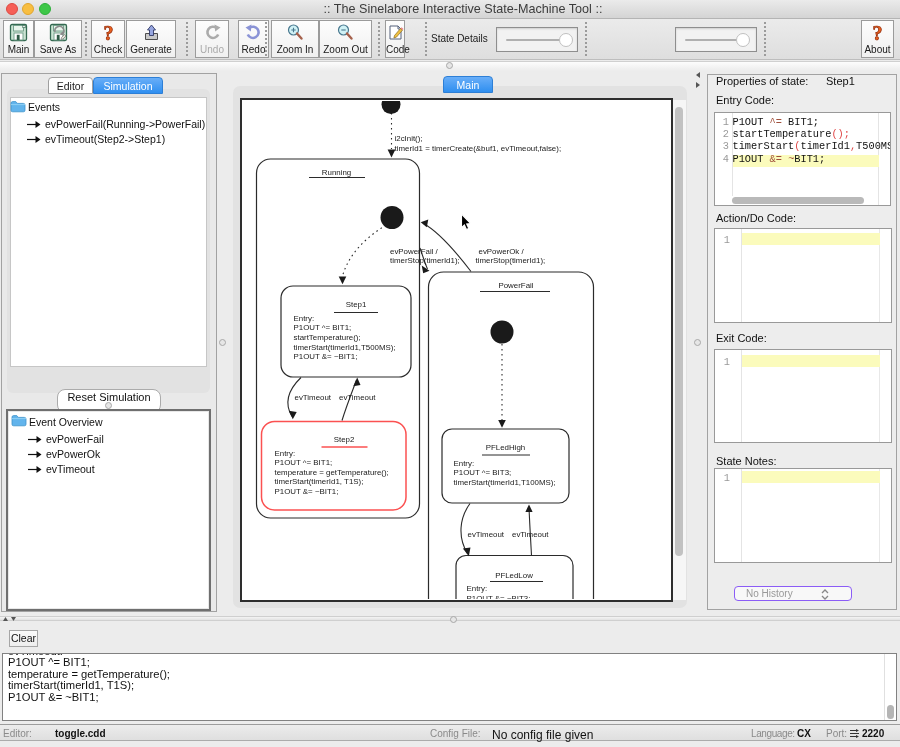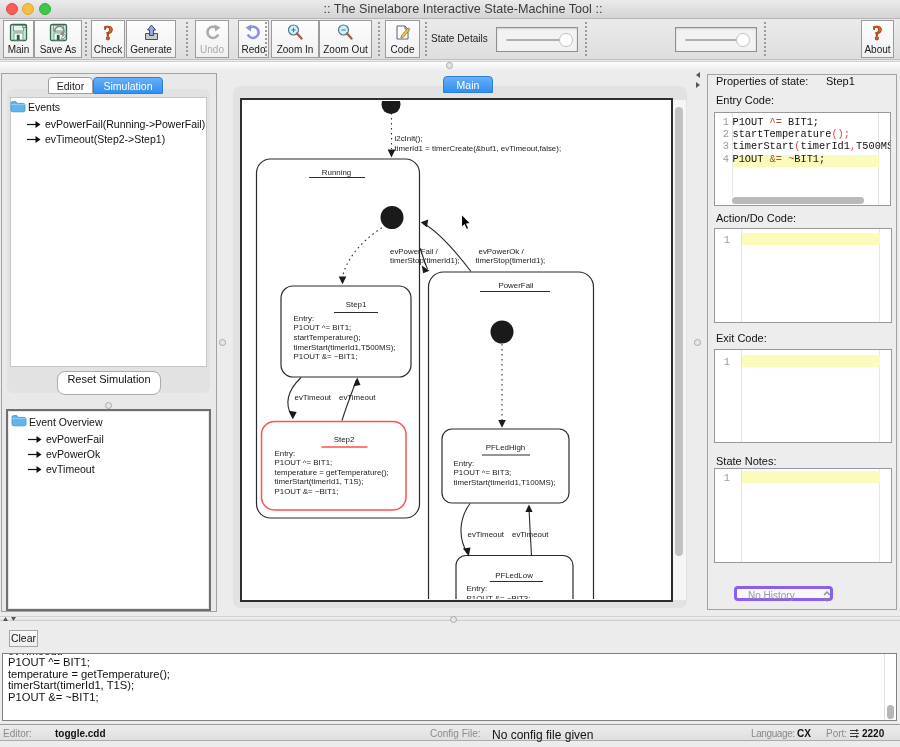--- a/index.html
+++ b/index.html
@@ -105,21 +105,21 @@
  </div>
  <div class="tbtn" style="left:319px;width:53px">
   <svg width="19" height="19" viewBox="0 0 19 19">
         <circle cx="7.5" cy="7" r="5" fill="#d0f2f6" stroke="#49788f" stroke-width="1.2"></circle>
         <path d="M5.3 7 h4.4" stroke="#49788f" stroke-width="1.1"></path>
         <path d="M11 10.5 l4.5 5" stroke="#a5604b" stroke-width="2.4" stroke-linecap="round"></path>
       </svg>
   <div class="lb">Zoom Out</div>
  </div>
  <div class="vsep" style="left:378px"></div>
- <div class="tbtn" style="left:385px;width:35px">
+ <div class="tbtn" style="left:385px;width:20px">
   <svg width="19" height="19" viewBox="0 0 19 19">
         <path d="M4 3 h8 l3 3 v10 h-11 z" fill="#fff" stroke="#55607a" stroke-width="1"></path>
         <path d="M12 3 v3 h3" fill="none" stroke="#55607a" stroke-width="1"></path>
         <path d="M8.5 12.5 l6-7 2 1.6 -6 7 -2.6 .9 z" fill="#f0c040" stroke="#8a6a20" stroke-width=".7"></path>
         <path d="M14.5 5.5 l2 1.6 1-1.2 -2-1.6 z" fill="#e88"></path>
       </svg>
   <div class="lb">Code</div>
  </div>
  <div class="vsep" style="left:425px"></div>
  <div class="tlab" style="left:431px">State Details</div>
@@ -157,21 +157,21 @@
 <svg class="abs" style="left:27px;top:120px" width="14" height="9" viewBox="0 0 14 9">
     <path d="M0 4.5 h10" stroke="#111" stroke-width="1.2"></path>
     <path d="M8.5 1 L13.5 4.5 L8.5 8 Z" fill="#111"></path>
   </svg>
 <div class="treetxt" style="left:45px;top:118px">evPowerFail(Running-&gt;PowerFail)</div>
 <svg class="abs" style="left:27px;top:135px" width="14" height="9" viewBox="0 0 14 9">
     <path d="M0 4.5 h10" stroke="#111" stroke-width="1.2"></path>
     <path d="M8.5 1 L13.5 4.5 L8.5 8 Z" fill="#111"></path>
   </svg>
 <div class="treetxt" style="left:45px;top:133px">evTimeout(Step2-&gt;Step1)</div>
-<div class="abs" style="left:57px;top:371px;width:104px;height:24px;background:#fff;border:1px solid #ababab;border-radius:8px;font-size:11px;text-align:center;line-height:15px;color:#111">Reset Simulation</div>
+<div class="abs" style="left:57px;top:389px;width:104px;height:24px;background:#fff;border:1px solid #ababab;border-radius:8px;font-size:11px;text-align:center;line-height:15px;color:#111">Reset Simulation</div>
 <div class="dot" style="left:219px;top:339px"></div>
 <div class="dot" style="left:105px;top:402px"></div>
 
 <div class="abs white" style="left:6px;top:409px;width:205px;height:202px;border:2px solid #6f6f6f;box-shadow:inset 0 0 0 1px #e8e8e8"></div>
 <svg class="abs" style="left:11px;top:414px" width="16" height="13" viewBox="0 0 16 13">
     <path d="M1 3.2 q0-1.6 1.6-1.6 h3.2 l1.6 1.8 h6 q1.6 0 1.6 1.6 v5.2 q0 1.6-1.6 1.6 H2.6 q-1.6 0-1.6-1.6 z" fill="#62b4ec" stroke="#3d93cc" stroke-width=".8"></path>
     <path d="M1 4.6 h14" stroke="#8ed0f5" stroke-width="1"></path>
   </svg>
 <div class="treetxt" style="left:29px;top:416px">Event Overview</div>
 <svg class="abs" style="left:28px;top:435px" width="14" height="9" viewBox="0 0 14 9">
@@ -311,21 +311,21 @@
  <div class="abs" style="left:25.5px;top:0;width:1px;height:93px;background:#e4e4e4"></div>
  <div class="lnum" style="left:0;top:6px;width:15px">1</div>
 </div>
 <div class="rlab" style="left:716px;top:455px">State Notes:</div>
 <div class="ed" style="left:714px;top:468px;width:178px;height:95px">
  <div class="abs" style="left:164px;top:0;width:1px;height:94px;background:#e8e8e8"></div>
  <div class="yellow" style="left:26px;top:2px;width:139px;height:12.2px"></div>
  <div class="abs" style="left:25.5px;top:0;width:1px;height:94px;background:#e4e4e4"></div>
  <div class="lnum" style="left:0;top:3px;width:15px">1</div>
 </div>
-<div class="abs" style="left:734px;top:586px;width:99px;height:15px;background:#f8f8f8;border:3px solid #8b5cf6;border-radius:4px">
+<div class="abs" style="left:734px;top:586px;width:118px;height:15px;background:#f8f8f8;border:1px solid #8b5cf6;border-radius:4px">
  <div class="abs" style="left:11px;top:0;font-size:10px;color:#999;line-height:14px">No History</div>
  <svg class="abs" style="left:86px;top:2px" width="8" height="11" viewBox="0 0 8 11">
       <path d="M1 4 L4 1 L7 4" fill="none" stroke="#888" stroke-width="1.3"></path>
       <path d="M1 7 L4 10 L7 7" fill="none" stroke="#888" stroke-width="1.3"></path>
     </svg>
 </div>
 
 <div class="abs" style="left:0;top:616px;width:900px;height:5px;background:linear-gradient(#f4f4f4,#e2e2e2);border-top:1px solid #cfcfcf;border-bottom:1px solid #cfcfcf"></div>
 <svg class="abs" style="left:3px;top:616px" width="14" height="6" viewBox="0 0 14 6">
     <path d="M0 5 L2.5 1 L5 5 Z" fill="#555"></path>

